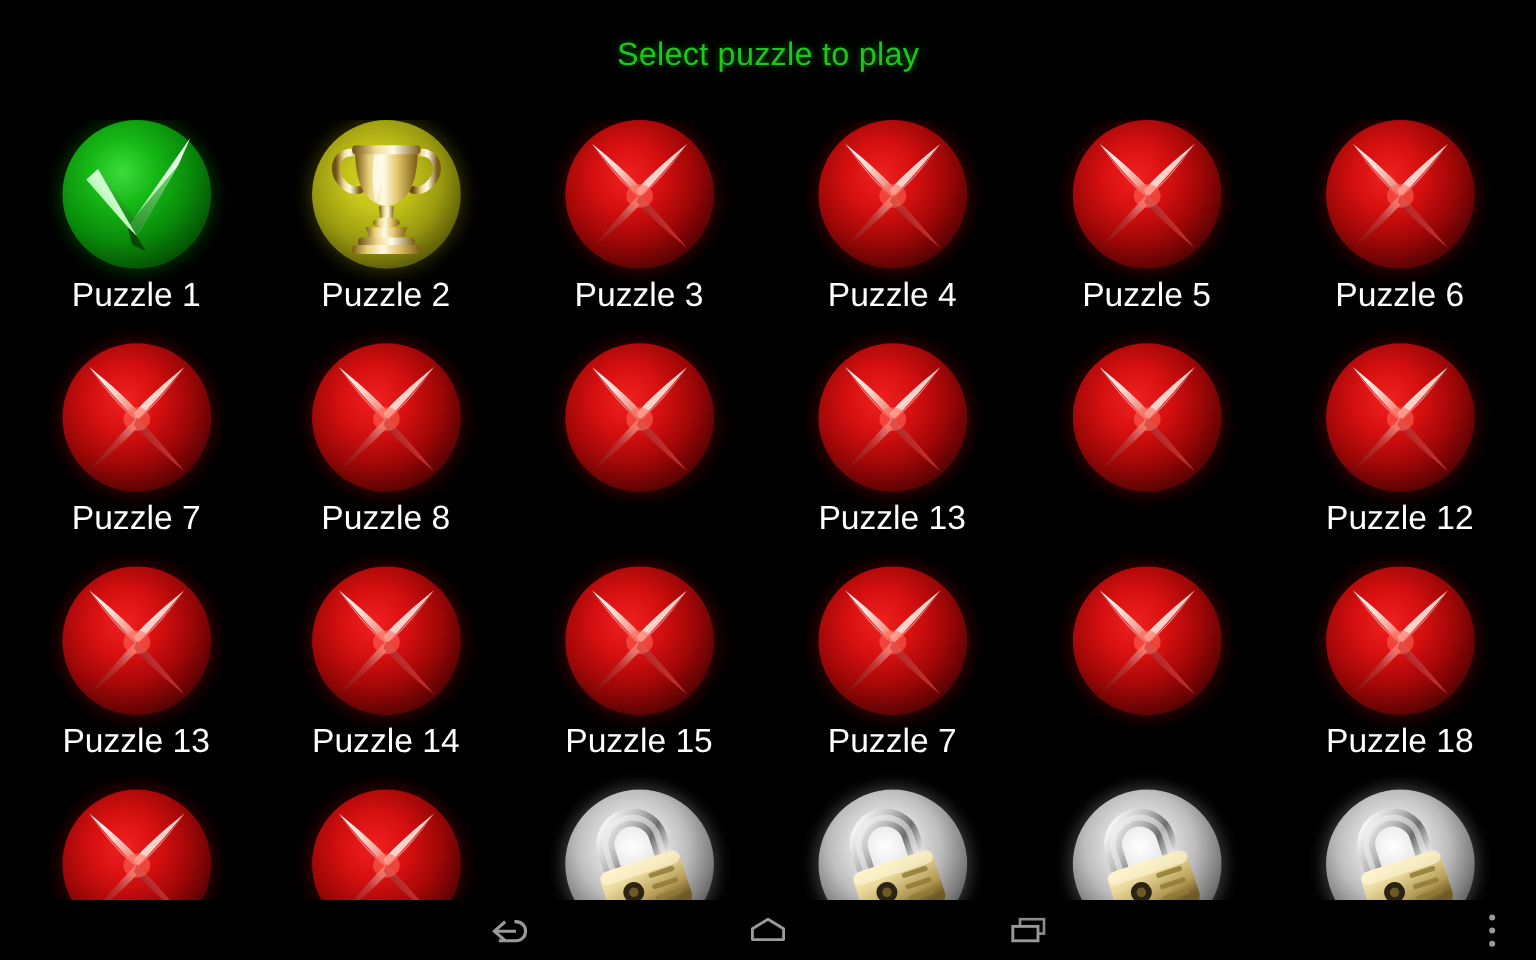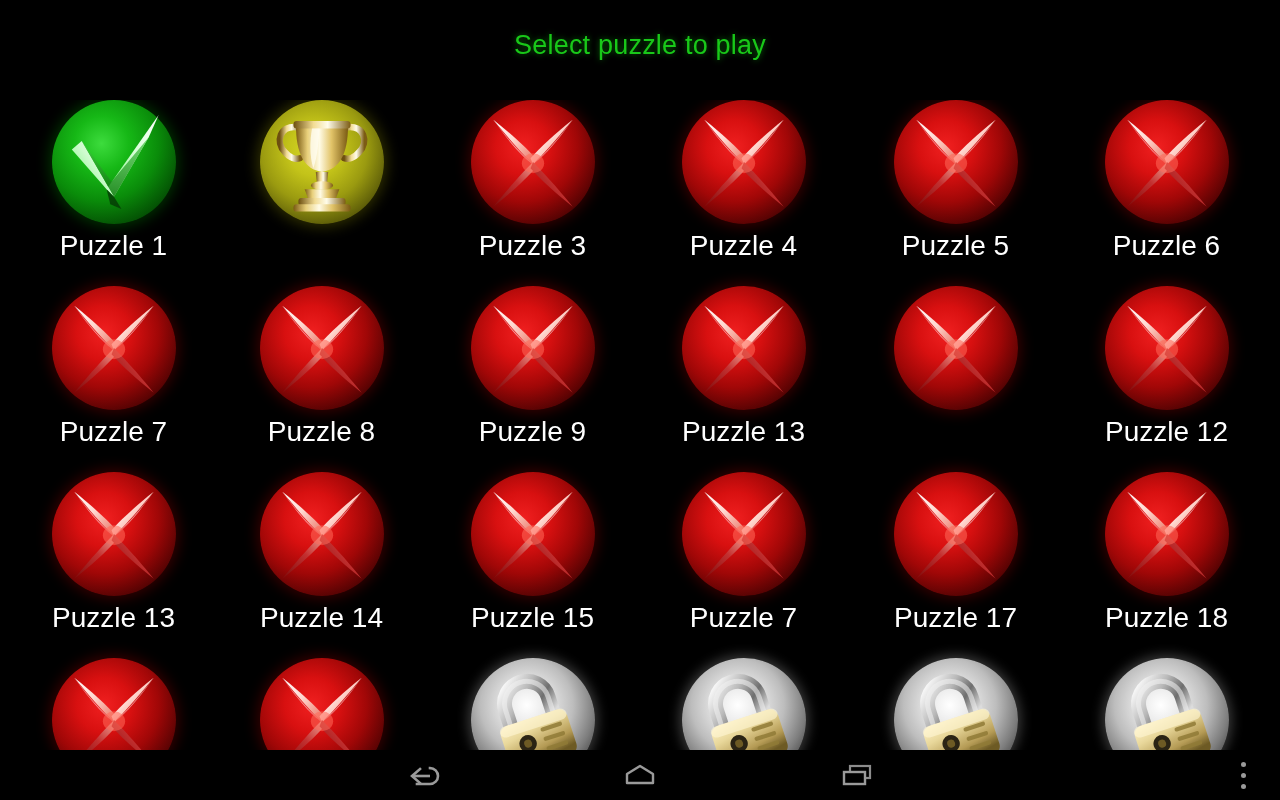--- a/index.html
+++ b/index.html
@@ -166,20 +166,21 @@
     <ellipse cx="50" cy="69" rx="9" ry="3.4" fill="url(#gd)"></ellipse>
 
     <path d="M36 72 L64 72 L61 80 L39 80 Z" fill="url(#gd)"></path>
     <rect x="31" y="79" width="38" height="6" rx="2.4" fill="url(#gd2)"></rect>
     <rect x="27" y="84" width="46" height="6" rx="2.6" fill="url(#gd)"></rect>
 
     <path d="M42 23 L48 23 C47 40 45 50 43 55 C40 46 40 33 42 23 Z" fill="#fffdf0" opacity=".8"></path>
   </svg>
           </div>
         </div>
+        <div class="label">Puzzle 2</div>
       </div>
       <div class="cell" style="left: 427px; top: 0px; text-decoration: underline;">
         <div class="icon-wrap">
           <div class="disc disc-red"></div>
           <div class="glyph">
             <svg viewBox="0 0 100 100">
     <defs>
       <linearGradient id="xh" x1="0" y1="0" x2="1" y2="1">
         <stop offset="0%" stop-color="#ffffff"></stop>
                   <stop offset="45%" stop-color="#ffd8d0"></stop>
@@ -403,21 +404,20 @@
     <path d="M50 52 C58 46 68 36 82 16 C70 32 59 44 50 52 Z" fill="#ffffff" opacity=".55"></path>
 
     <path d="M50 50 C42 58 32 69 18 86 C32 75 44 64 52 55 Z" fill="url(#xd)"></path>
 
     <path d="M50 50 C58 58 68 69 82 86 C68 75 56 64 48 55 Z" fill="url(#xd)"></path>
 
     <ellipse cx="50" cy="51" rx="9" ry="8" fill="#ff6a5a" opacity=".55"></ellipse>
   </svg>
           </div>
         </div>
-        <div class="label">Puzzle 9</div>
       </div>
       <div class="cell" style="left: 638px; top: 186px;">
         <div class="icon-wrap">
           <div class="disc disc-red"></div>
           <div class="glyph">
             <svg viewBox="0 0 100 100">
     <defs>
       <linearGradient id="xh" x1="0" y1="0" x2="1" y2="1">
         <stop offset="0%" stop-color="#ffffff"></stop>
                   <stop offset="45%" stop-color="#ffd8d0"></stop>
@@ -674,21 +674,20 @@
     <path d="M50 52 C58 46 68 36 82 16 C70 32 59 44 50 52 Z" fill="#ffffff" opacity=".55"></path>
 
     <path d="M50 50 C42 58 32 69 18 86 C32 75 44 64 52 55 Z" fill="url(#xd)"></path>
 
     <path d="M50 50 C58 58 68 69 82 86 C68 75 56 64 48 55 Z" fill="url(#xd)"></path>
 
     <ellipse cx="50" cy="51" rx="9" ry="8" fill="#ff6a5a" opacity=".55"></ellipse>
   </svg>
           </div>
         </div>
-        <div class="label">Puzzle 17</div>
       </div>
       <div class="cell" style="left: 1061px; top: 372px;">
         <div class="icon-wrap">
           <div class="disc disc-red"></div>
           <div class="glyph">
             <svg viewBox="0 0 100 100">
     <defs>
       <linearGradient id="xh" x1="0" y1="0" x2="1" y2="1">
         <stop offset="0%" stop-color="#ffffff"></stop>
                   <stop offset="45%" stop-color="#ffd8d0"></stop>

